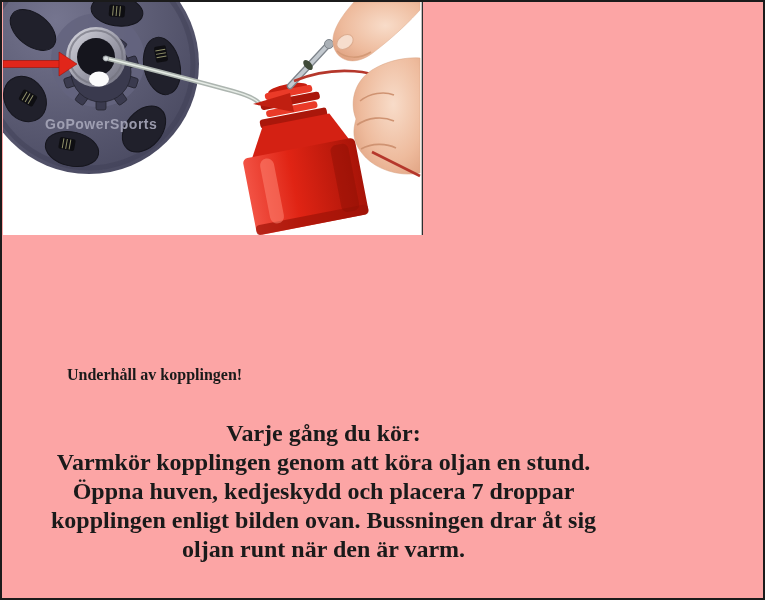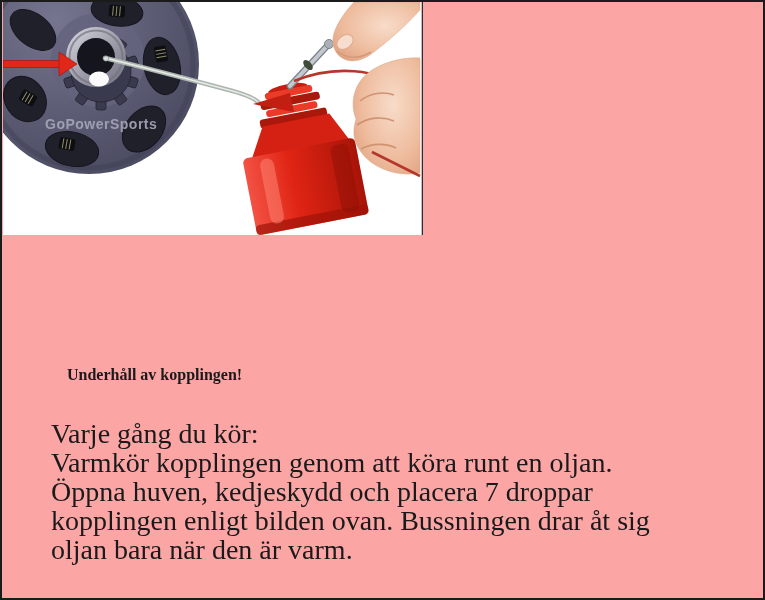--- a/index.html
+++ b/index.html
@@ -16,22 +16,22 @@
     position:absolute;left:1px;top:0px;
     width:420px;height:233px;
   }
   .heading{
     position:absolute;left:49px;top:358px;
     font-size:16px;font-weight:bold;line-height:29px;
     color:#1a1a1a;white-space:nowrap;margin-left:16px;
   }
   .bodytext{
     position:absolute;left:49px;top:417px;
-    font-size:28px;font-weight:normal;line-height:29px;
-    color:#1a1a1a;white-space:nowrap;
+    font-size:24px;font-weight:bold;line-height:29px;
+    color:#1a1a1a;white-space:nowrap;text-align:center;
   }
   .wm{
     font-family:"Liberation Sans", sans-serif;
     font-weight:bold;font-size:14px;letter-spacing:.5px;
   }
 </style>
 </head>
 <body>
 
 <div class="page">
@@ -173,19 +173,19 @@
 
     <path d="M 369,150 C 387,159 403,167 417,174" fill="none" stroke="#b5372b" stroke-width="2.6"></path>
 
     <line x1="419.5" y1="0" x2="419.5" y2="233" stroke="#2e2e2e" stroke-width="1.6"></line>
   </svg>
 
   <div class="heading">Underhåll av kopplingen!</div>
 
   <div class="bodytext">
     <div>Varje gång du kör:</div>
-    <div>Varmkör kopplingen genom att köra runt en oljan.</div>
+    <div>Varmkör kopplingen genom att köra oljan en stund.</div>
     <div>Öppna huven, kedjeskydd och placera 7 droppar</div>
     <div>kopplingen enligt bilden ovan. Bussningen drar åt sig</div>
-    <div>oljan bara när den är varm.</div>
+    <div>oljan runt när den är varm.</div>
   </div>
 
 </div>
 
 </body></html>

